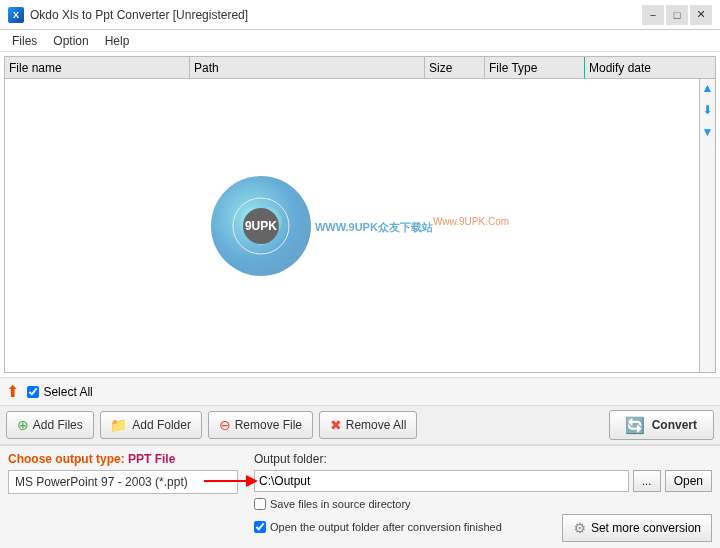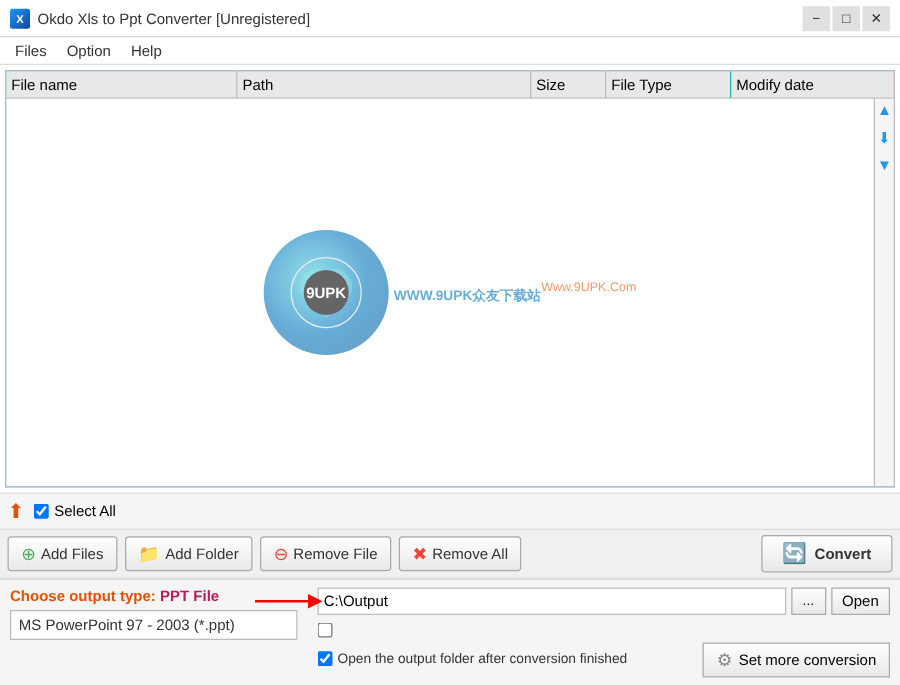--- a/index.html
+++ b/index.html
@@ -394,37 +394,39 @@
       <div class="output-type-label">
         <span>Choose output type:</span>
         <span style="font-weight:bold; color:#be185d;">PPT File</span>
       </div>
       <div class="output-list">
         <span>MS PowerPoint 97 - 2003 (*.ppt)</span>
       </div>
     </div>
 
     <div class="output-right">
+      <div class="output-folder-label">Output folder:</div>
       <div class="output-folder-row" style="position:relative;">
 
         <svg style="position:absolute; left:-50px; top:2px; width:55px; height:18px; overflow:visible; pointer-events:none;">
           <defs>
             <marker id="arrowhead" markerWidth="6" markerHeight="6" refX="3" refY="3" orient="auto">
               <polygon points="0 0, 6 3, 0 6" fill="red"></polygon>
             </marker>
           </defs>
           <line x1="0" y1="9" x2="48" y2="9" stroke="red" stroke-width="2" marker-end="url(#arrowhead)"></line>
         </svg>
         <input type="text" class="output-folder-input" value="C:\Output" style="">
         <button class="browse-btn">...</button>
         <button class="open-btn">Open</button>
       </div>
 
       <div class="checkbox-row">
         <input type="checkbox" id="cb1" style="">
+        <label for="cb1">Save files in source directory</label>
       </div>
       <div class="bottom-row">
         <div class="checkbox-row">
           <input type="checkbox" id="cb3" checked="" style="">
           <label for="cb3">Open the output folder after conversion finished</label>
         </div>
         <button class="set-params-btn">
           <span class="gear-icon">⚙</span>
           <span>Set more conversion</span>
         </button>

